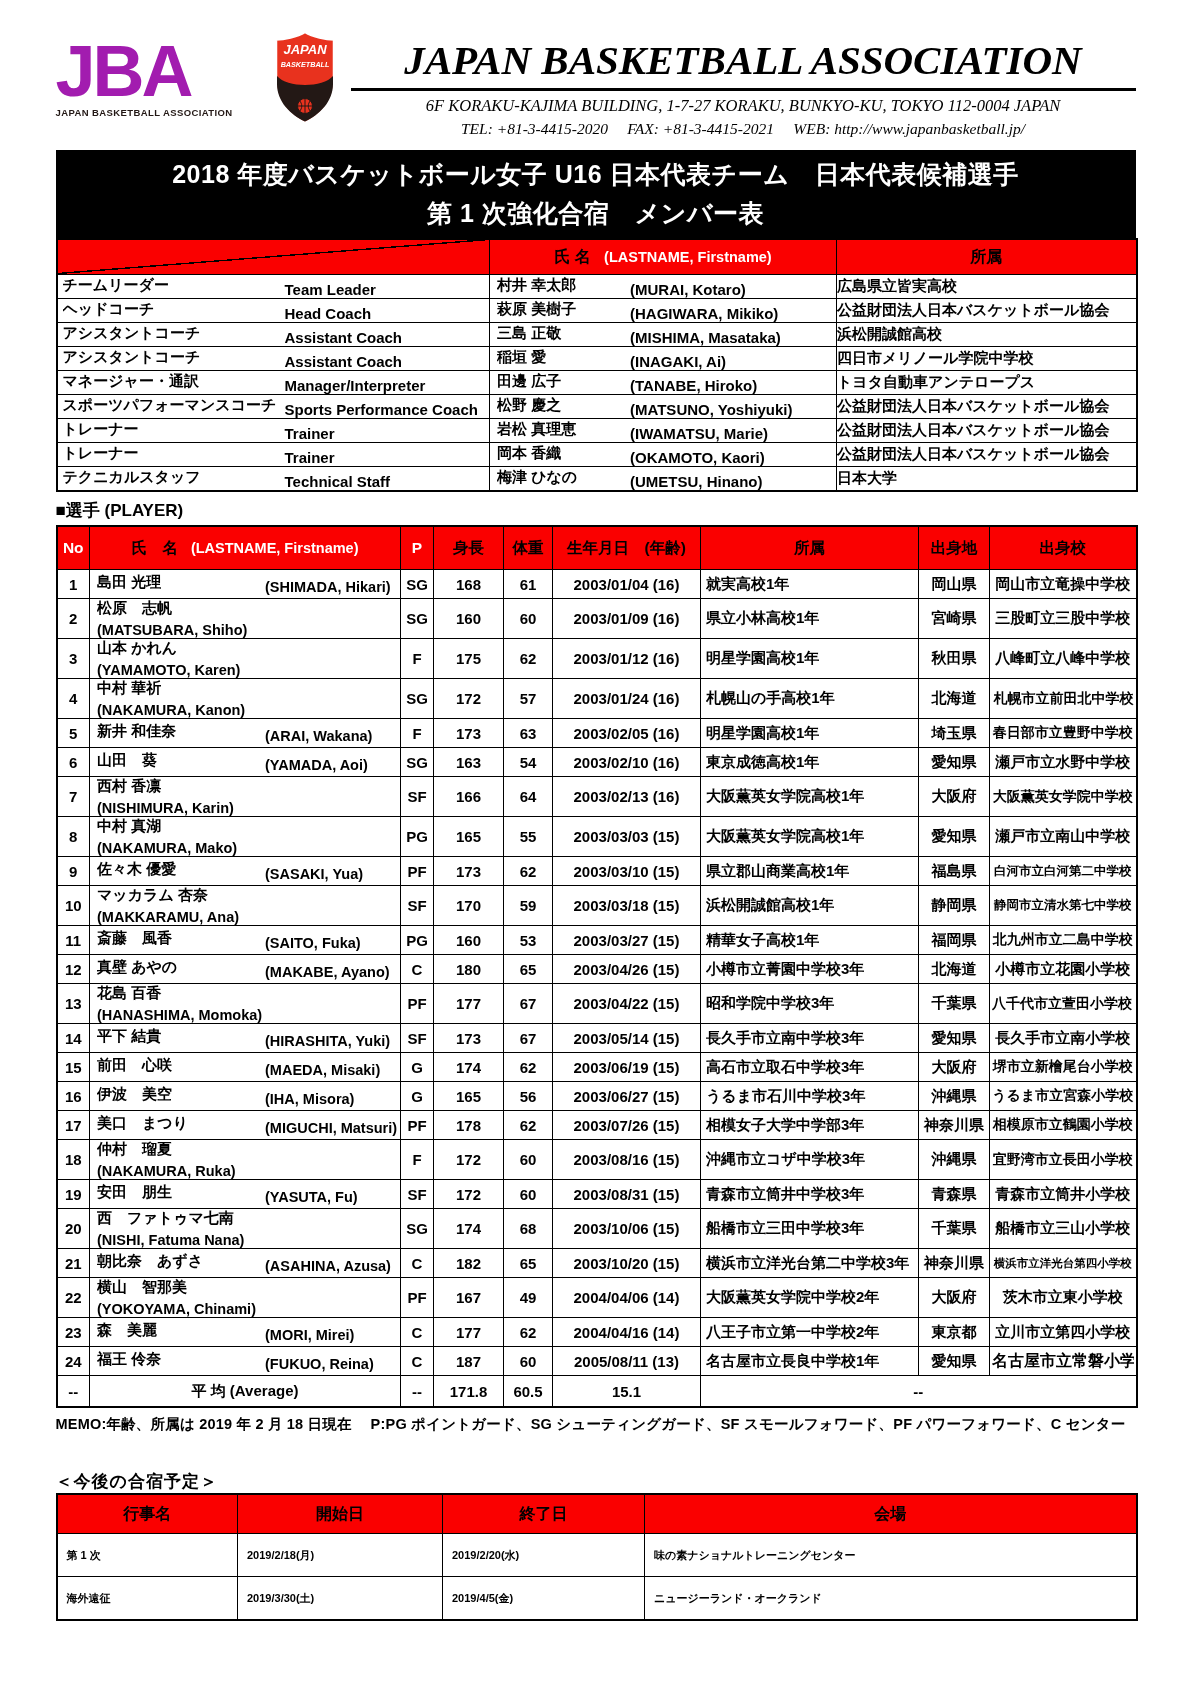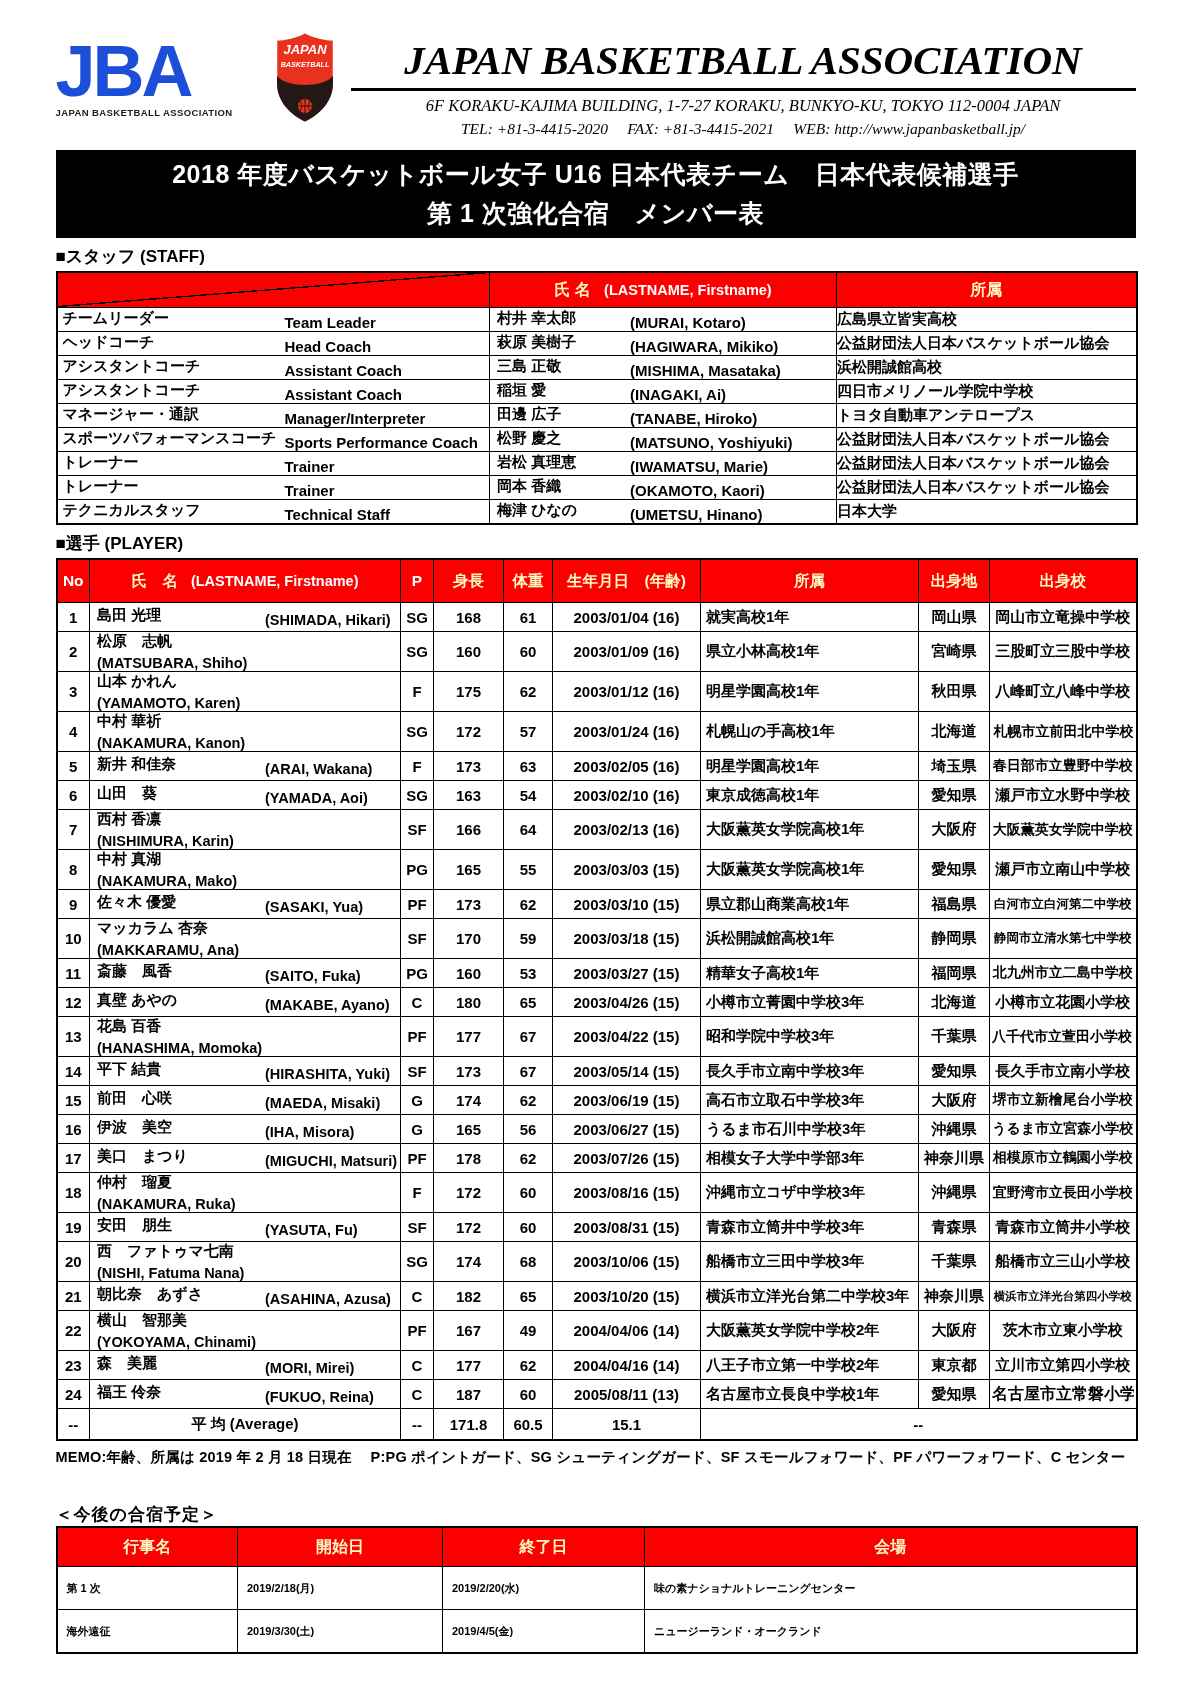--- a/index.html
+++ b/index.html
@@ -2,42 +2,42 @@
 <html lang="ja"><head>
 <meta charset="utf-8">
 <style>
   html,body{margin:0;padding:0;background:#fff;}
   body{width:1191px;height:1684px;font-family:"Liberation Sans","DejaVu Sans",sans-serif;color:#000;-webkit-font-smoothing:antialiased;}
   .page{width:1080px;margin:0 auto;padding-top:30px;position:relative;}
 
   
   .letterhead{display:flex;align-items:flex-start;}
   .logoblock{width:215px;flex:0 0 215px;padding-top:8px;}
-  .jba-word{font-weight:900;font-size:72px;line-height:0.92;letter-spacing:-3px;color:#1d4ed8;font-family:"Liberation Sans","DejaVu Sans",sans-serif;}
+  .jba-word{font-weight:900;font-size:72px;line-height:0.92;letter-spacing:-3px;color:#a21caf;font-family:"Liberation Sans","DejaVu Sans",sans-serif;}
   .jba-caption{font-weight:700;font-size:9.5px;letter-spacing:0.4px;color:#231815;margin-top:3px;white-space:nowrap;}
   .crest{flex:0 0 64px;margin:0 14px 0 2px;}
   .orgblock{flex:1;text-align:center;padding-top:6px;}
   .org-title{font-family:"Liberation Serif","DejaVu Serif",serif;font-style:italic;font-weight:700;font-size:41px;letter-spacing:0px;border-bottom:3px solid #000;padding-bottom:4px;display:block;white-space:nowrap;}
   .org-addr{font-family:"Liberation Serif","DejaVu Serif",serif;font-style:italic;font-size:16.5px;margin-top:5px;white-space:nowrap;}
   .org-contact{font-family:"Liberation Serif","DejaVu Serif",serif;font-style:italic;font-size:15.5px;margin-top:3px;white-space:nowrap;}
 
   
   .titlebar{background:#000;color:#fff;margin-top:10px;height:88px;display:flex;flex-direction:column;justify-content:center;align-items:center;}
   .titlebar div{font-weight:700;font-size:25px;line-height:1.55;letter-spacing:0.5px;}
 
   
   .seclabel{font-weight:700;font-size:17px;margin:7px 0 3px 0;}
 
   
   table{border-collapse:collapse;table-layout:fixed;width:1080px;}
   td,th{border:1.6px solid #000;padding:0;overflow:hidden;vertical-align:middle;}
   table{border:2.2px solid #000;}
   .redh{background:#fa0000;}
   .wt{color:#fff;}
-  .bk{color:#fef9c3;}
+  .bk{color:#000000;}
   th{font-weight:700;}
   .cellspan{display:block;white-space:nowrap;overflow:hidden;}
 
   
   .staff-table th{height:34px;font-size:16px;}
   .staff-table td{height:23px;font-weight:700;font-size:15px;}
   .diag{position:relative;background:
         linear-gradient(to bottom right, transparent calc(50% - 1.2px), #000 calc(50% - 1.2px), #000 calc(50% + 0.2px), transparent calc(50% + 0.2px)),#fa0000;}
   .c-role{padding-left:5px;}
   .c-role .jp{display:inline-block;width:222px;white-space:nowrap;overflow:hidden;}
@@ -91,21 +91,20 @@
       <div class="org-addr">6F KORAKU-KAJIMA BUILDING, 1-7-27 KORAKU, BUNKYO-KU, TOKYO 112-0004 JAPAN</div>
       <div class="org-contact">TEL: +81-3-4415-2020　 FAX: +81-3-4415-2021　 WEB: http://www.japanbasketball.jp/</div>
     </div>
   </div>
 
   <div class="titlebar">
     <div>2018 年度バスケットボール女子 U16 日本代表チーム　日本代表候補選手</div>
     <div>第 1 次強化合宿　メンバー表</div>
   </div>
 
-  <div class="seclabel">■スタッフ (STAFF)</div>
   <table class="staff-table">
     <colgroup>
         <col style="width:433px">
         <col style="width:347px">
         <col style="width:300px">
       </colgroup>
     <thead>
       <tr>
         <th class="diag"></th>
         <th class="redh">

